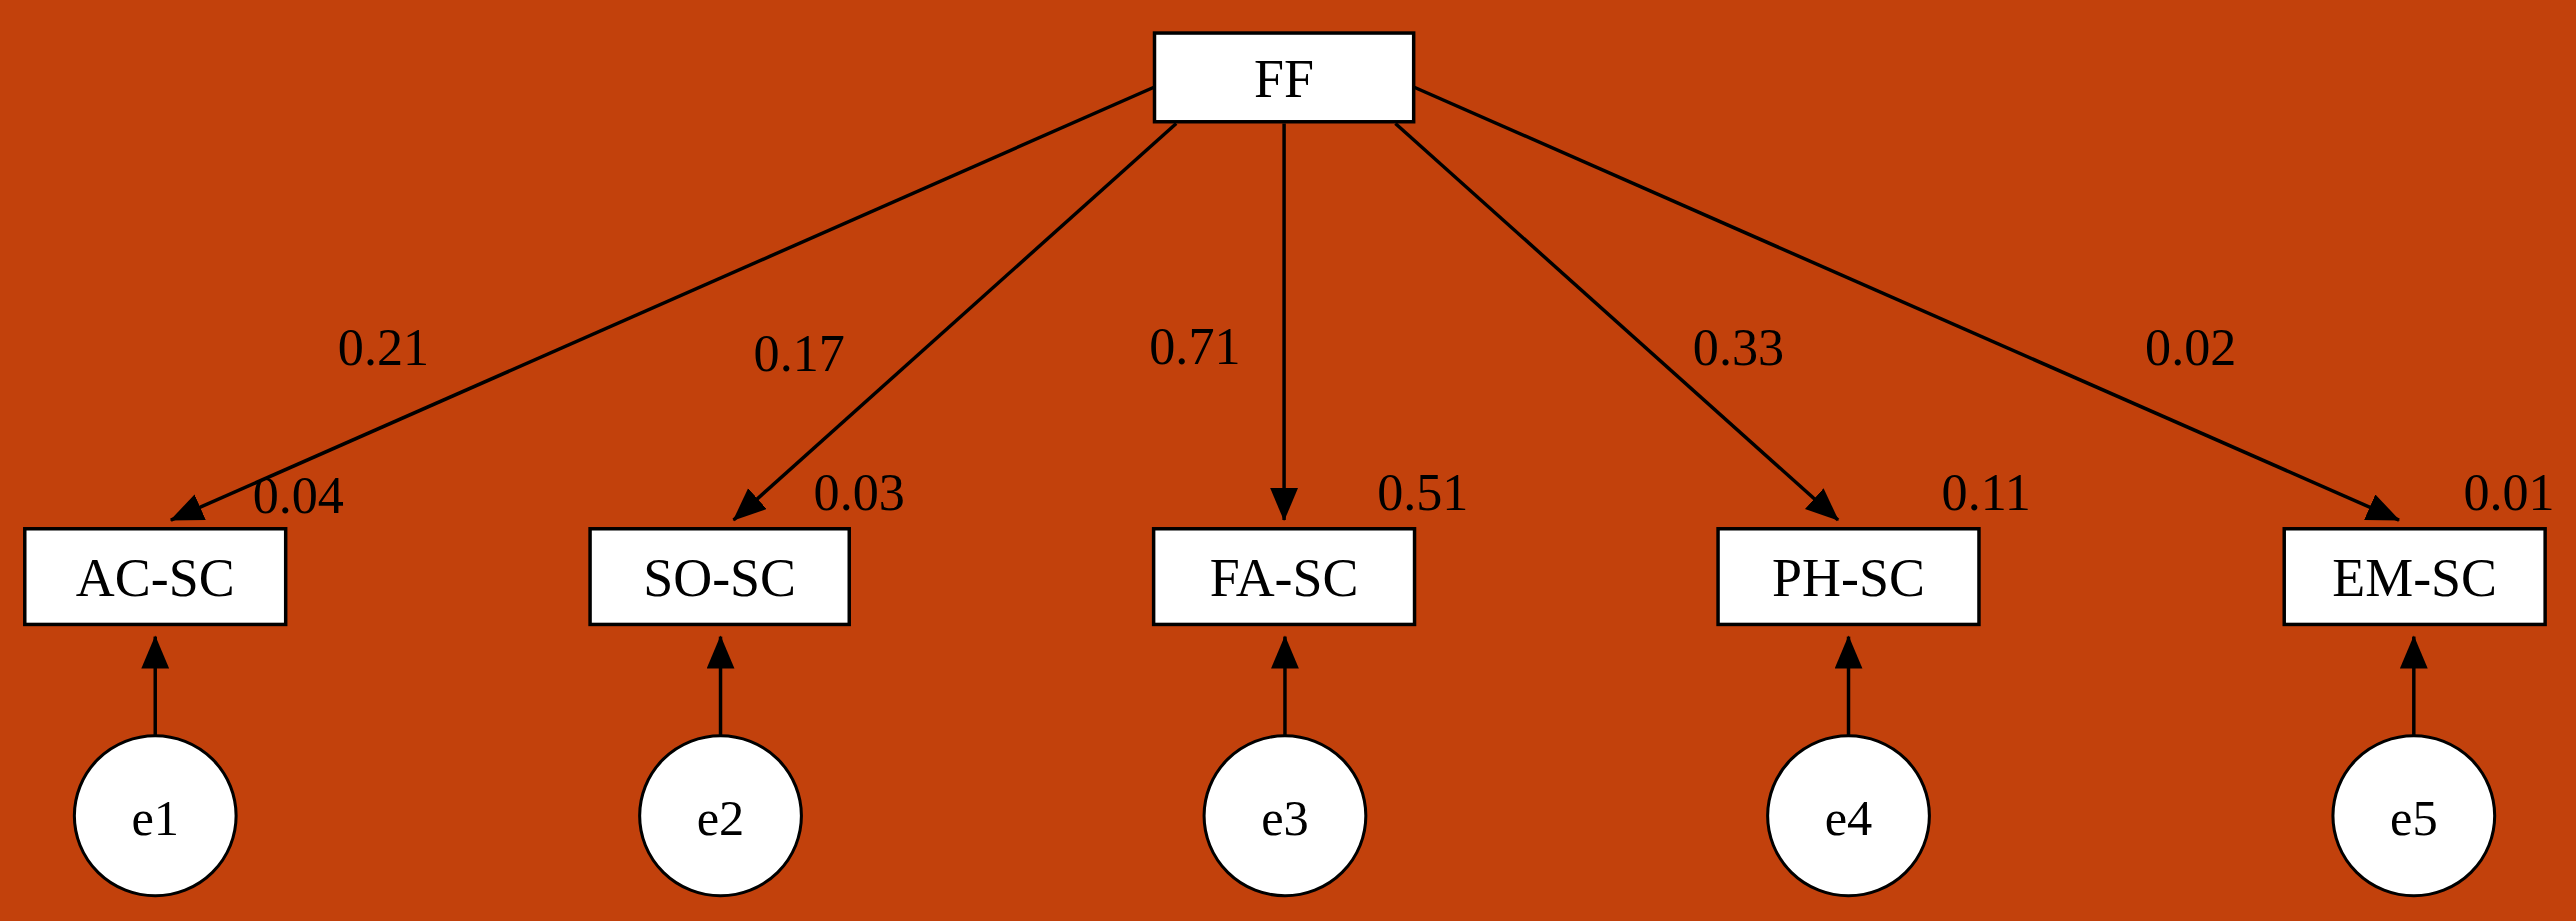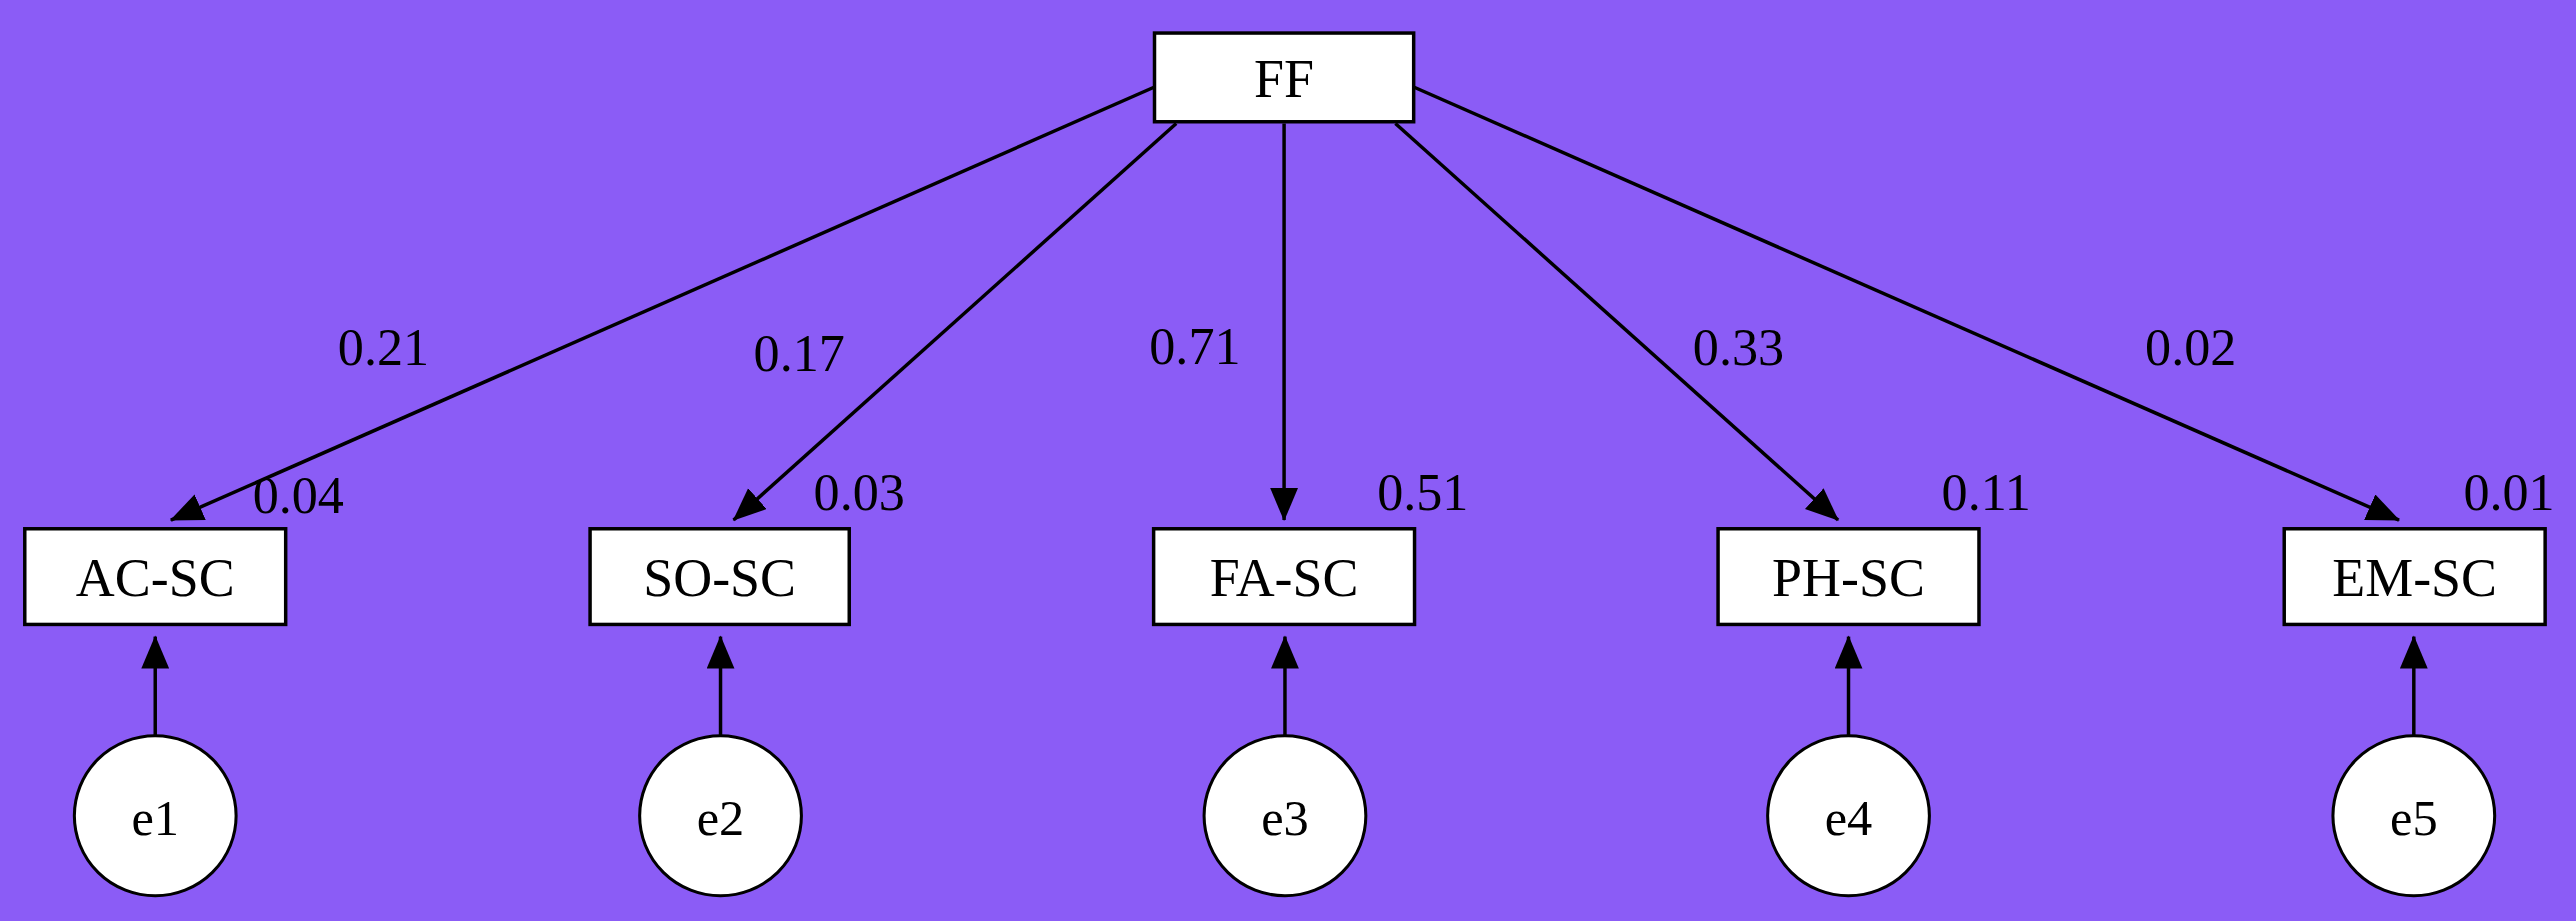--- a/index.html
+++ b/index.html
@@ -11,21 +11,21 @@
   body {
     width: 2576px;
     height: 921px;
     overflow: hidden;
     font-family: "Liberation Serif", "DejaVu Serif", serif;
   }
   #diagram-root {
     position: relative;
     width: 2576px;
     height: 921px;
-    background: #8b5cf6;
+    background: #c2410c;
   }
   svg.diagram-canvas {
     position: absolute;
     top: 0;
     left: 0;
     width: 2576px;
     height: 921px;
     display: block;
   }
   .node-rect {

